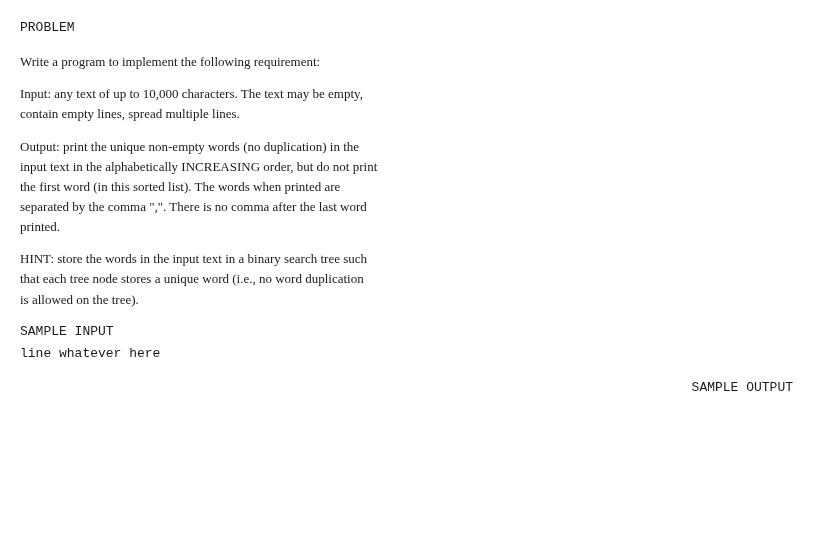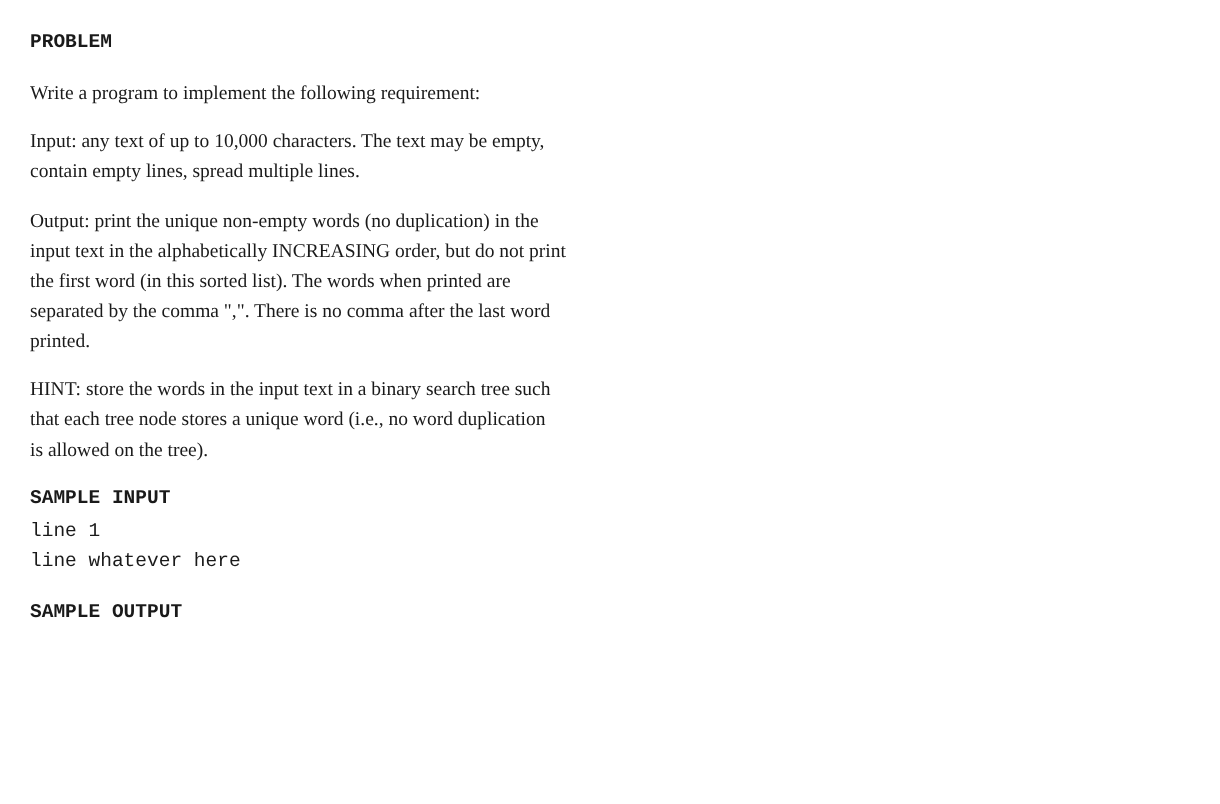--- a/index.html
+++ b/index.html
@@ -11,21 +11,21 @@
       background: #ffffff;
       font-family: 'Courier New', Courier, monospace;
       font-size: 13px;
       color: #1a1a1a;
       width: 813px;
       min-height: 536px;
       padding: 18px 20px;
       line-height: 1.55;
     }
     .section-label {
-      font-weight: bold;
+      font-weight: normal;
       margin-bottom: 2px;
     }
     .problem-block {
       margin-bottom: 14px;
     }
     .paragraph {
       margin-bottom: 12px;
       font-family: Liberation Serif, serif;
     }
     .sample-block {
@@ -50,19 +50,18 @@
 <div class="paragraph">
   <span>Output: print the unique non-empty words (no duplication) in the<br>input text in the alphabetically INCREASING order, but do not print<br>the first word (in this sorted list). The words when printed are<br>separated by the comma ",". There is no comma after the last word<br>printed.</span>
 </div>
 
 <div class="paragraph">
   <span>HINT: store the words in the input text in a binary search tree such<br>that each tree node stores a unique word (i.e., no word duplication<br>is allowed on the tree).</span>
 </div>
 
 <div style="" class="sample-block">
   <div class="section-label">SAMPLE INPUT</div>
-  <div>line 1</div>
   <div>line whatever here</div>
 </div>
 
-<div style="margin-top: 12px;" class="sample-block">
+<div style="margin-top: 12px; text-align: right;" class="sample-block">
   <div class="section-label">SAMPLE OUTPUT</div>
 </div>
 
 </body></html>

